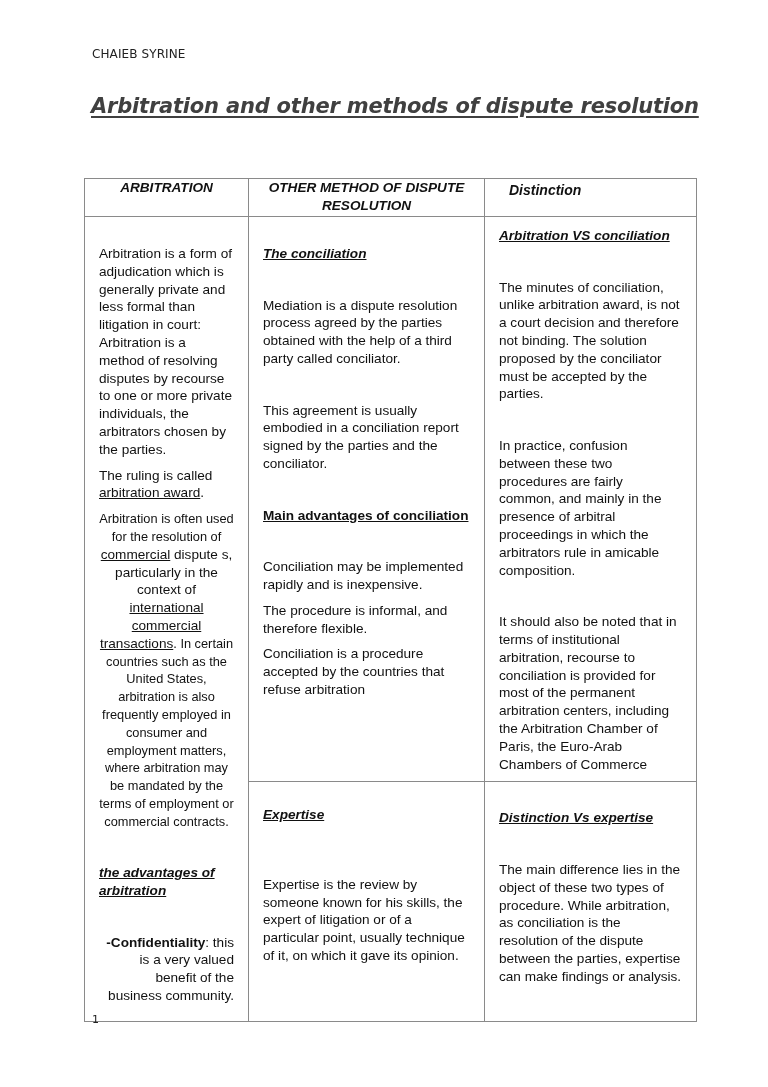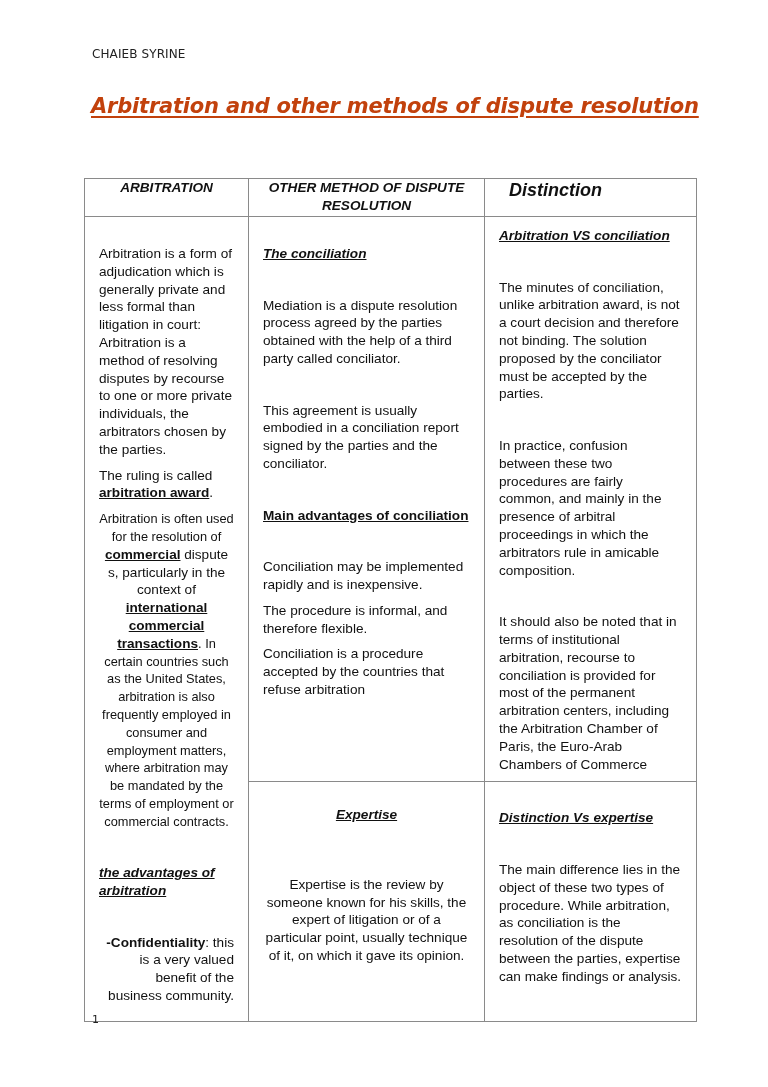--- a/index.html
+++ b/index.html
@@ -1,25 +1,25 @@
 <!DOCTYPE html>
 <html><head>
 <meta charset="utf-8">
 <style>
   html, body { margin: 0; padding: 0; background: #ffffff; }
   body { width: 768px; height: 1087px; position: relative; overflow: hidden; font-family: "Liberation Sans", sans-serif; color: #111; }
   .author { position: absolute; left: 92px; top: 47px; font-family: "DejaVu Sans", sans-serif; font-size: 12px; color: #222; letter-spacing: 0.1px; }
-  .title { position: absolute; left: 91px; top: 94px; font-family: "DejaVu Sans", sans-serif; font-size: 21px; font-weight: bold; font-style: italic; text-decoration: underline; text-underline-offset: 3px; color: #c2410c; white-space: nowrap; letter-spacing: -0.2px; }
+  .title { position: absolute; left: 91px; top: 94px; font-family: "DejaVu Sans", sans-serif; font-size: 21px; font-weight: bold; font-style: italic; text-decoration: underline; text-underline-offset: 3px; color: #404040; white-space: nowrap; letter-spacing: -0.2px; }
   table.main { position: absolute; left: 84px; top: 178px; width: 612px; border-collapse: collapse; table-layout: fixed; }
   table.main td { border: 1.5px solid #8a8a8a; vertical-align: top; padding: 0 6px; font-size: 13.6px; line-height: 17.8px; }
   td.h { text-align: center; font-weight: bold; font-size: 13.6px; line-height: 16px; padding-top: 2px; height: 34px; font-style: italic; }
-  td.h.dist { text-align: left; padding-left: 24px; font-size: 18px; padding-top: 3px; }
+  td.h.dist { text-align: left; padding-left: 24px; font-size: 14px; padding-top: 3px; }
   .bu-it { font-weight: bold; font-style: italic; text-decoration: underline; }
   .bu { font-weight: bold; text-decoration: underline; }
-  .u { text-decoration: underline; font-weight: bold; }
+  .u { text-decoration: underline; }
   .b { font-weight: bold; }
   .small { font-size: 12.8px; text-align: center; }
   .gap { height: 17.8px; }
   .page-num { position: absolute; left: 92px; top: 1013px; font-family: "DejaVu Sans", sans-serif; font-size: 11px; color: #222; }
   p { margin: 8px; }
 </style>
 </head>
 <body>
 
 <div class="author">CHAIEB SYRINE</div>
@@ -70,21 +70,21 @@
       <p class="bu-it">Arbitration VS conciliation</p>
       <div class="gap"></div>
       <p>The minutes of conciliation, unlike arbitration award, is not a court decision and therefore not binding. The solution proposed by the conciliator must be accepted by the parties.</p>
       <div class="gap"></div>
       <p>In practice, confusion between these two procedures are fairly common, and mainly in the presence of arbitral proceedings in which the arbitrators rule in amicable composition.</p>
       <div class="gap"></div>
       <p>It should also be noted that in terms of institutional arbitration, recourse to conciliation is provided for most of the permanent arbitration centers, including the Arbitration Chamber of Paris, the Euro-Arab Chambers of Commerce</p>
     </td>
   </tr>
   <tr>
-    <td style="padding-top:16px;text-align:center;">
+    <td style="padding-top:16px;">
       <p class="bu-it">Expertise</p>
       <div class="gap"></div>
       <div class="gap"></div>
       <p>Expertise is the review by someone known for his skills, the expert of litigation or of a particular point, usually technique of it, on which it gave its opinion.</p>
     </td>
     <td style="padding-top:19px;">
       <p class="bu-it">Distinction Vs expertise</p>
       <div class="gap"></div>
       <p>The main difference lies in the object of these two types of procedure. While arbitration, as conciliation is the resolution of the dispute between the parties, expertise can make findings or analysis.</p>
     </td>

